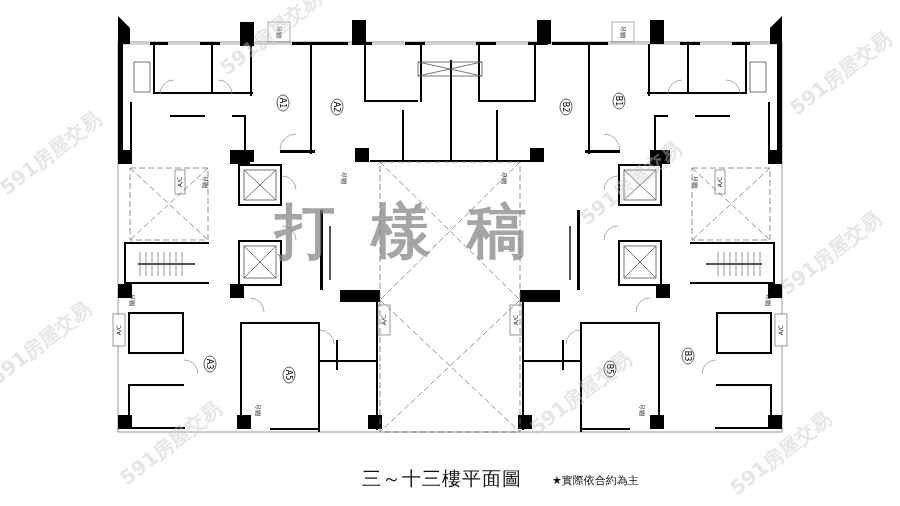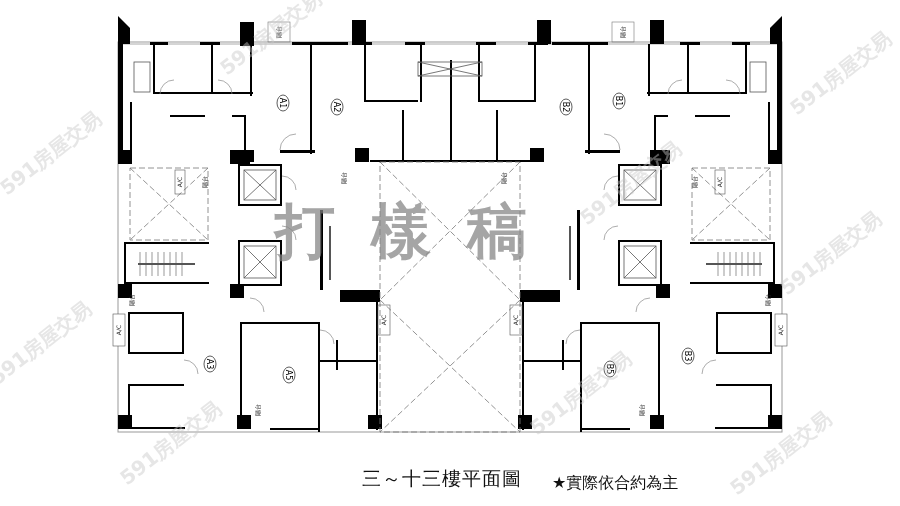--- a/index.html
+++ b/index.html
@@ -1,19 +1,19 @@
 <!DOCTYPE html>
 <html><head>
 <meta charset="utf-8">
 <style>
   html, body { margin: 0; padding: 0; background: #ffffff; }
   body { width: 900px; height: 506px; overflow: hidden; position: relative; font-family: "DejaVu Sans", sans-serif; }
   #plan { position: absolute; left: 0; top: 0; }
   .caption { position: absolute; left: 362px; top: 466px; font-size: 19px; color: #111; letter-spacing: 1px; font-family: Liberation Serif, serif; }
-  .note { position: absolute; left: 552px; top: 473px; font-size: 16px; color: #111; font-family: "DejaVu Sans", sans-serif; }
+  .note { position: absolute; left: 552px; top: 473px; font-size: 11px; color: #111; font-family: "DejaVu Sans", sans-serif; }
   .stamp { position: absolute; left: 275px; top: 192px; font-size: 60px; color: rgba(130,130,130,0.72); letter-spacing: 36px; font-family: "DejaVu Sans", sans-serif; font-weight: bold; pointer-events: none; }
   .wm { position: absolute; font-size: 20px; color: rgba(200,200,200,0.45); transform: rotate(-38deg); font-family: "DejaVu Sans", sans-serif; font-weight: bold; pointer-events: none; white-space: nowrap; }
 </style>
 </head>
 <body>
 
 <svg id="plan" width="900" height="506" viewBox="0 0 900 506" xmlns="http://www.w3.org/2000/svg">
   <g fill="none" stroke="#333" stroke-width="1">
 
     <rect x="118" y="42" width="664" height="390" stroke="#999"></rect>

